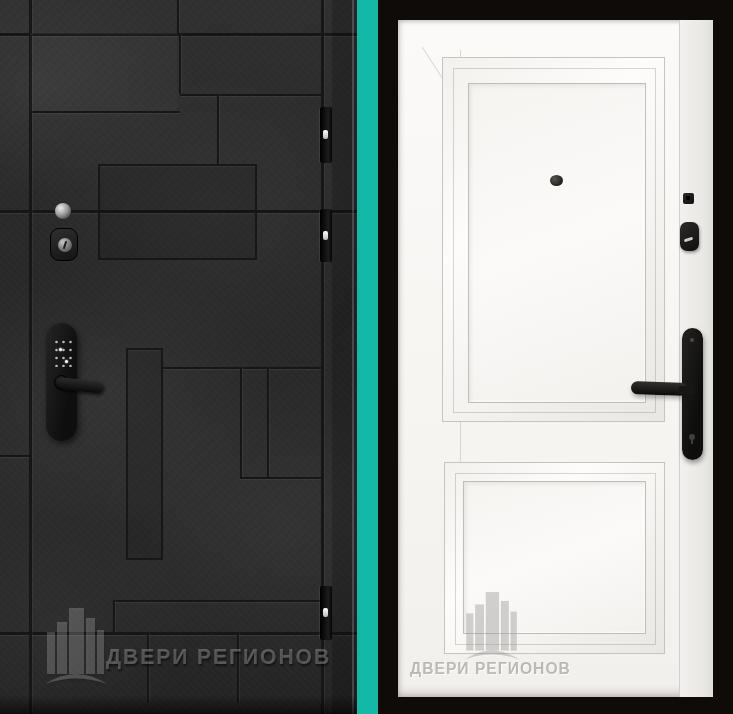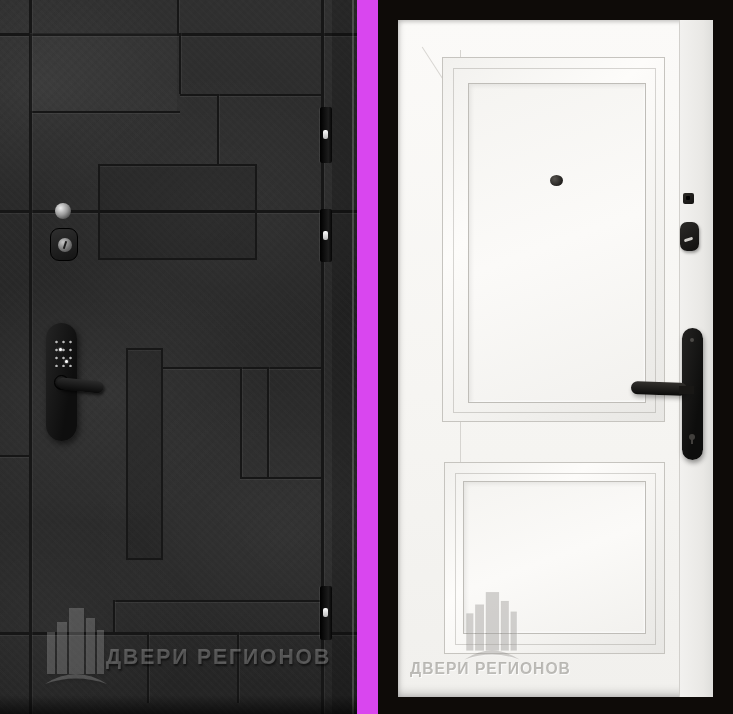--- a/index.html
+++ b/index.html
@@ -1,17 +1,17 @@
 <!DOCTYPE html>
 <html style="--groove: #161616; --frame: #0e0b08;"><head>
 <meta charset="utf-8">
 <style>
   html,body{margin:0;padding:0;}
   body{font-family:"Liberation Sans", sans-serif; background:#fff;}
-  .stage{position:relative;width:733px;height:714px;background:#d946ef;overflow:hidden;}
+  .stage{position:relative;width:733px;height:714px;background:#14b8a6;overflow:hidden;}
   .stage *{position:absolute;box-sizing:border-box;}
 
   
   .door-dark{
     left:0;top:0;width:357px;height:714px;
     background:
       radial-gradient(220px 160px at 12% 12%, rgba(255,255,255,.05), transparent 70%),
       radial-gradient(260px 200px at 60% 30%, rgba(255,255,255,.045), transparent 70%),
       radial-gradient(240px 190px at 30% 55%, rgba(255,255,255,.05), transparent 70%),
       radial-gradient(280px 220px at 80% 75%, rgba(255,255,255,.04), transparent 70%),

